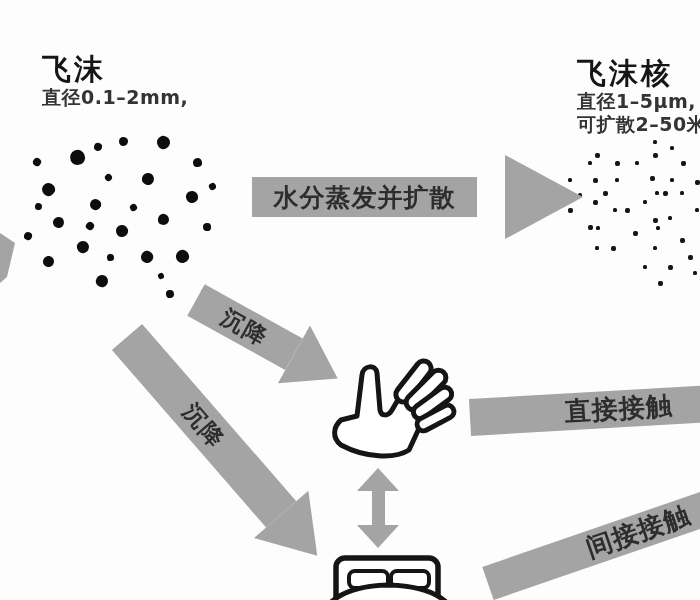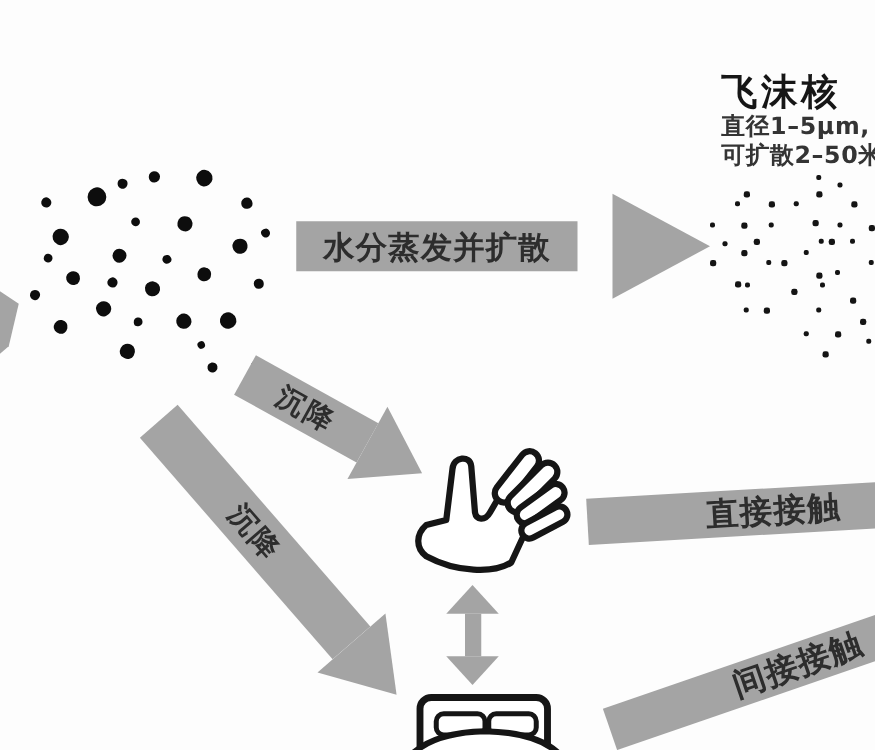--- a/index.html
+++ b/index.html
@@ -15,21 +15,21 @@
   #lbl-nuclei{left:577px;top:56px;}
   
   .dot-l{position:absolute;background:#0d0d0d;}
   .dot-s{position:absolute;background:#141414;border-radius:38%;}
   
   .arrow{position:absolute;display:flex;align-items:center;transform-origin:0 50%;z-index:2;}
   .arrow .body{background:#a4a4a4;display:flex;align-items:center;justify-content:center;}
   .arrow .head{width:0;height:0;}
   .arrow-label{font-weight:bold;color:#2d2d2d;white-space:nowrap;}
   
-  #arrow-evaporate{left:237px;top:155px;gap:28px;}
+  #arrow-evaporate{left:252px;top:155px;gap:28px;}
   #arrow-evaporate .body{width:225px;height:40px;}
   #arrow-evaporate .head{border-top:42px solid transparent;border-bottom:42px solid transparent;border-left:78px solid #a4a4a4;}
   #arrow-evaporate .arrow-label{font-size:25px;letter-spacing:1px;}
   
   #arrow-settle-short{left:196px;top:267px;transform:rotate(29deg);}
   #arrow-settle-short .body{width:112px;height:36px;}
   #arrow-settle-short .head{border-top:33px solid transparent;border-bottom:33px solid transparent;border-left:50px solid #a4a4a4;}
   #arrow-settle-short .arrow-label{font-size:23px;letter-spacing:2px;}
   
   #arrow-settle-long{left:127px;top:301px;transform:rotate(49deg);}
@@ -52,20 +52,22 @@
   
   #overlay{position:absolute;left:0;top:0;z-index:3;pointer-events:none;}
   #dots-large,#dots-small{position:absolute;left:0;top:0;width:100%;height:100%;z-index:1;}
 </style>
 </head>
 <body>
 
 <div class="stage">
 
   <div class="label-block" id="lbl-droplets">
+    <div class="title">飞沫</div>
+    <div class="sub">直径0.1–2mm,</div>
   </div>
 
   <div class="label-block" id="lbl-nuclei">
     <div class="title">飞沫核</div>
     <div class="sub">直径1–5μm,</div>
     <div class="sub">可扩散2–50米</div>
   </div>
 
   <div id="dots-large">
       <div class="dot-l" style="left: 118.5px; top: 136.5px; width: 9px; height: 9px; border-radius: 46% 54% 50% 48% / 52% 46% 54% 50%; transform: rotate(0deg);"></div>

